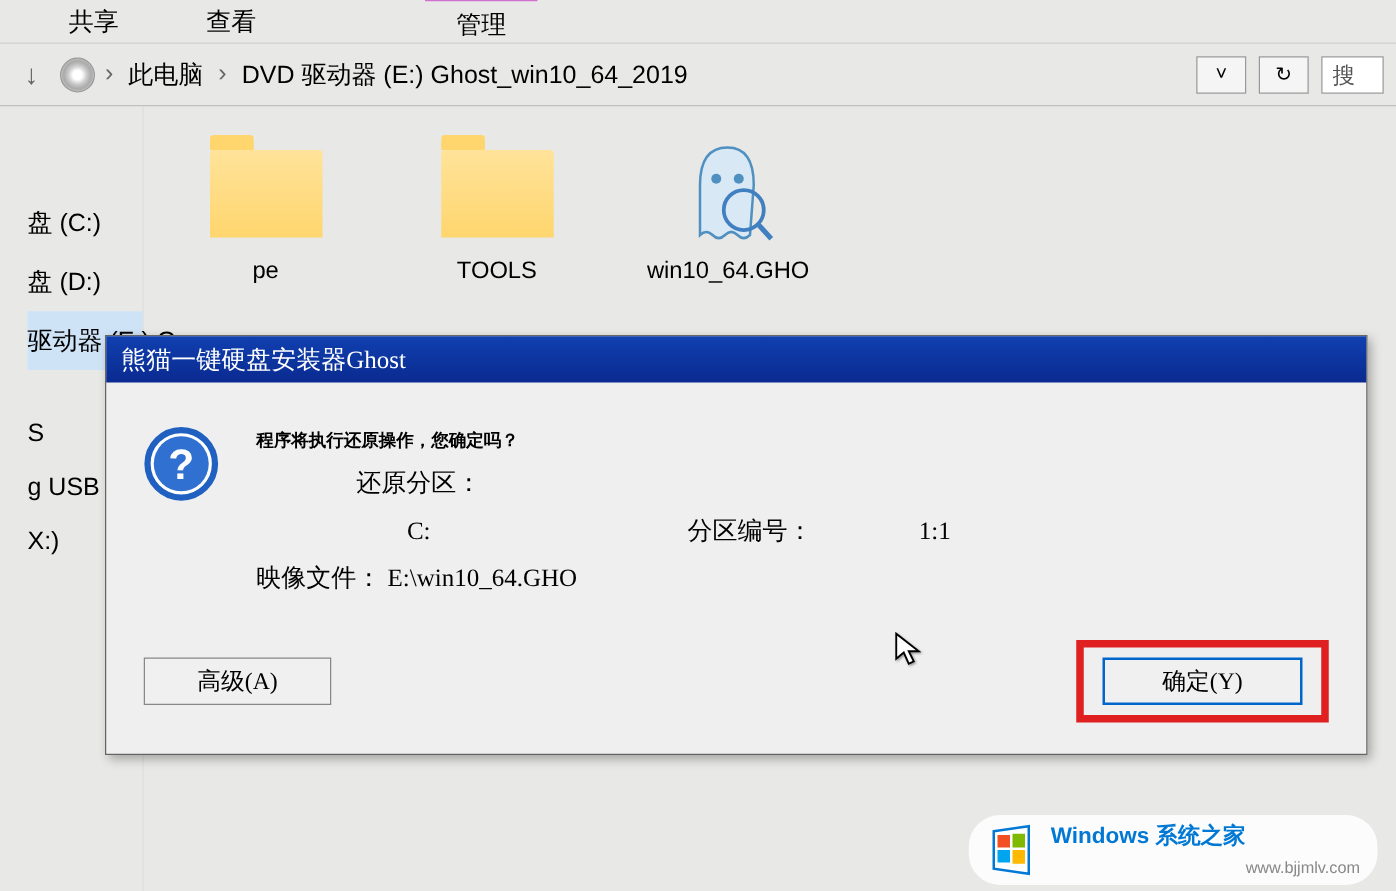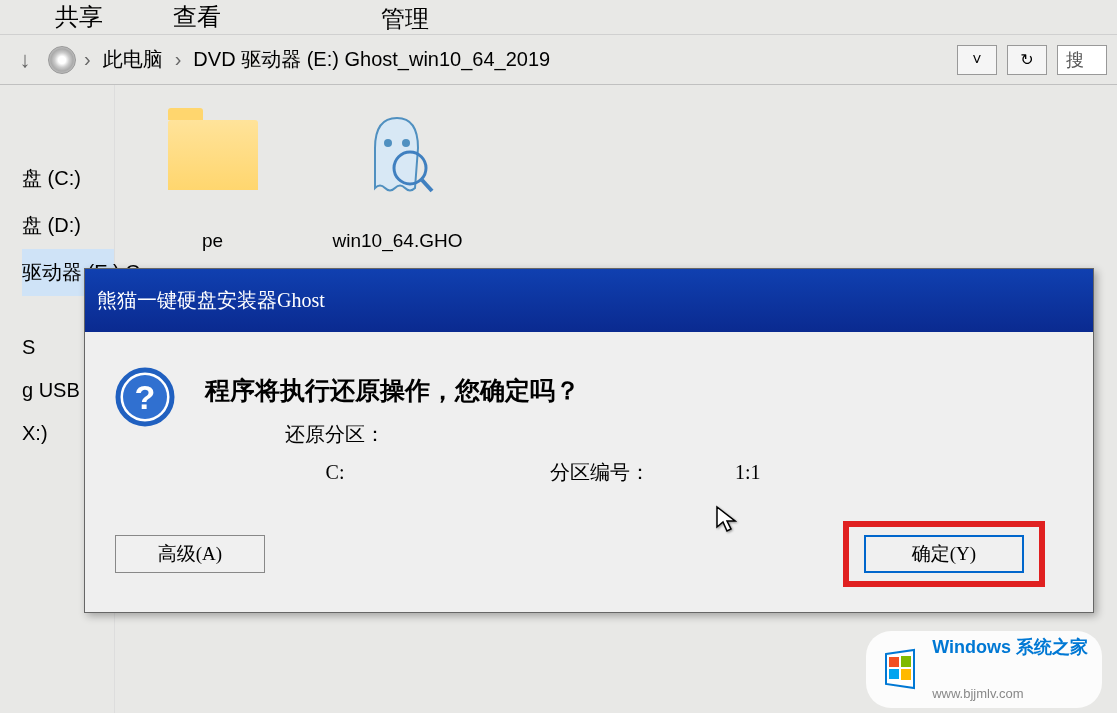--- a/index.html
+++ b/index.html
@@ -13,21 +13,21 @@
     }
     
     
     .ribbon-tabs {
       display: flex;
       height: 35px;
       border-bottom: 1px solid #d0d0d0;
       padding-left: 30px;
       gap: 20px;
       align-items: center;
-      font-size: 24px;
+      font-size: 20px;
       font-family: Liberation Serif, serif;
     }
     .ribbon-tab {
       padding: 5px 25px;
       cursor: pointer;
     }
     .ribbon-tab.manage {
       position: relative;
       margin-left: 90px;
       border-top: 4px solid #d070d0;
@@ -117,21 +117,20 @@
       align-items: flex-start;
     }
     .file-item {
       display: flex;
       flex-direction: column;
       align-items: center;
       width: 135px;
       text-align: center;
       font-size: 19px;
       line-height: 1.3;
-      gap: 24px;
     }
     .file-item.selected .file-icon-bg {
       background: #cfe3f7;
     }
     .file-icon-bg {
       width: 130px;
       height: 100px;
       display: flex;
       align-items: center;
       justify-content: center;
@@ -169,44 +168,44 @@
       left: 84px;
       top: 268px;
       width: 1010px;
       background: #efefef;
       border: 1px solid #666;
       box-shadow: 3px 3px 8px rgba(0,0,0,0.3);
     }
     .dialog-titlebar {
       background: linear-gradient(180deg, #1040b0 0%, #0a2a90 100%);
       color: #fff;
-      padding: 18px 12px;
+      padding: 5px 12px;
       font-size: 20px;
       font-family: "SimSun", serif;
     }
     .dialog-body {
       display: flex;
       padding: 35px 30px 20px 30px;
       gap: 30px;
     }
     .q-icon {
       width: 60px; height: 60px;
       flex-shrink: 0;
     }
     .q-icon svg { width: 100%; height: 100%; }
     .dialog-text {
       font-size: 20px;
       line-height: 1.9;
       font-family: "SimSun", serif;
     }
-    .dialog-text .line1 { font-weight: bold; font-size: 25px; }
+    .dialog-text .line1 { font-weight: bold; font-size: 14px; }
     .dialog-text .line2 span:first-child { display: inline-block; width: 260px; text-align: center; }
     .dialog-buttons {
       display: flex;
-      padding: 10px 48px 25px 30px;
+      padding: 10px 30px 25px 30px;
       gap: 30px;
       align-items: center;
     }
     .dlg-btn {
       width: 150px;
       height: 38px;
       background: #f0f0f0;
       border: 1px solid #888;
       font-size: 19px;
       font-family: "SimSun", serif;
@@ -248,21 +247,20 @@
       gap: 10px;
       background: rgba(255,255,255,0.85);
       padding: 6px 14px;
       border-radius: 25px;
     }
     .wm-logo {
       width: 42px; height: 42px;
     }
     .wm-text {
       display: flex;
-      flex-direction: column;
       line-height: 1.2;
     }
     .wm-text .t1 { color: #0078d4; font-size: 18px; font-weight: bold; }
     .wm-text .t2 { color: #888; font-size: 13px; margin-top: 28px; }
   </style>
 </head>
 <body>
 
 <div class="ribbon-tabs">
   <div class="ribbon-tab">共享</div>
@@ -296,20 +294,26 @@
     <div class="sidebar-item">g USB</div>
     <div class="sidebar-item">X:)</div>
   </div>
 
   <div class="files">
     <div class="file-item">
       <div class="file-icon-bg">
           <div class="folder-icon"></div>
         </div>
       <div>pe</div>
+    </div>
+    <div class="file-item">
+      <div class="file-icon-bg">
+          <div class="folder-icon"></div>
+        </div>
+      <div>TOOLS</div>
     </div>
     <div class="file-item">
       <div class="file-icon-bg">
         <div class="gho-icon">
           <svg viewBox="0 0 75 85">
             <path d="M 37 5 Q 15 5 15 35 L 15 75 Q 20 70 25 75 Q 30 80 35 75 Q 40 70 45 75 Q 50 80 55 75 L 58 35 Q 58 5 37 5 Z" fill="#d8e8f5" stroke="#5090c0" stroke-width="2"></path>
             <circle cx="28" cy="30" r="4" fill="#5090c0"></circle>
             <circle cx="46" cy="30" r="4" fill="#5090c0"></circle>
             <circle cx="50" cy="55" r="16" fill="none" stroke="#4080c0" stroke-width="3"></circle>
             <line x1="62" y1="67" x2="72" y2="78" stroke="#4080c0" stroke-width="4"></line>
@@ -336,20 +340,24 @@
       <div class="line2">
         <span>
           <span>还原分区：</span>
           <span>C:</span>
         </span>
         <span>
           <span>分区编号：</span>
           <span>1:1</span>
         </span>
       </div>
+      <div class="line3">
+        <span>映像文件：</span>
+        <span>E:\win10_64.GHO</span>
+      </div>
     </div>
   </div>
   <div class="dialog-buttons">
     <button class="dlg-btn">高级(A)</button>
     <div class="btn-spacer"></div>
     <div class="ok-highlight">
       <button class="dlg-btn">确定(Y)</button>
     </div>
   </div>
 </div>

